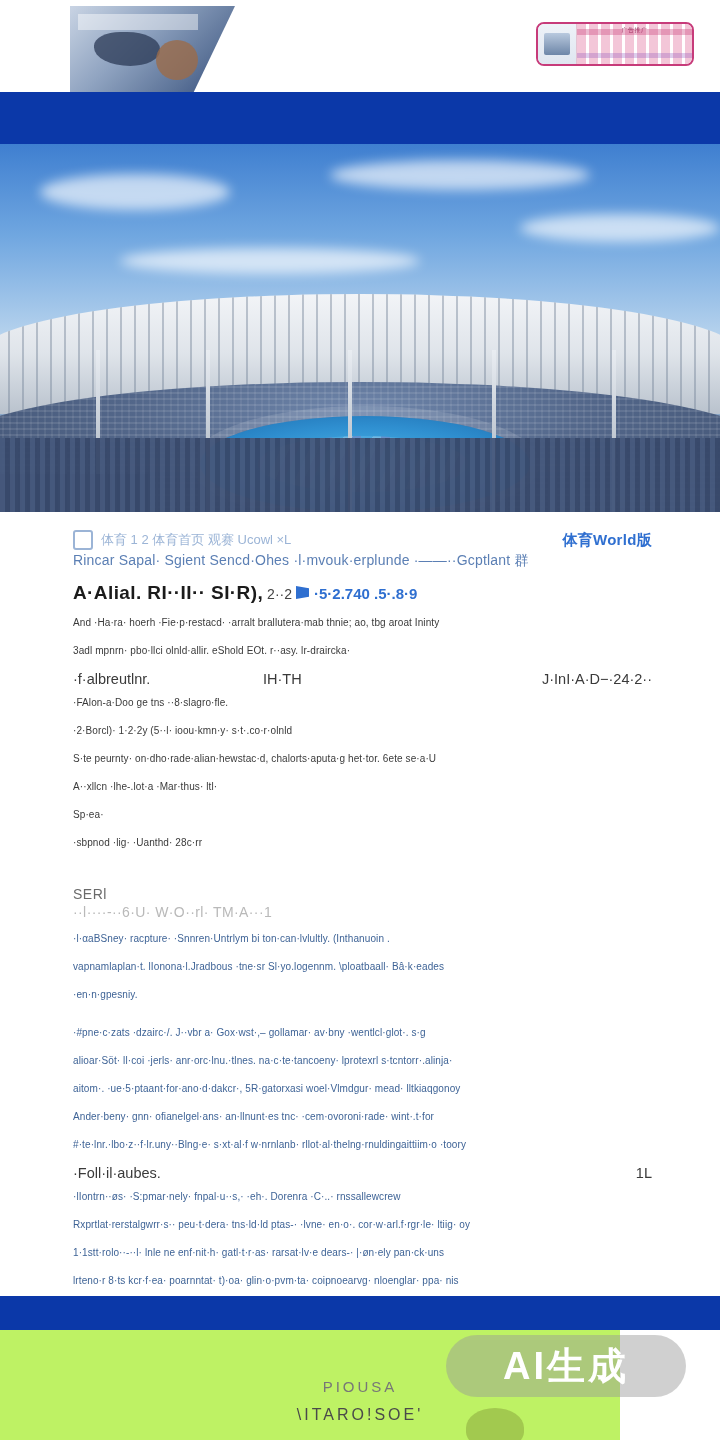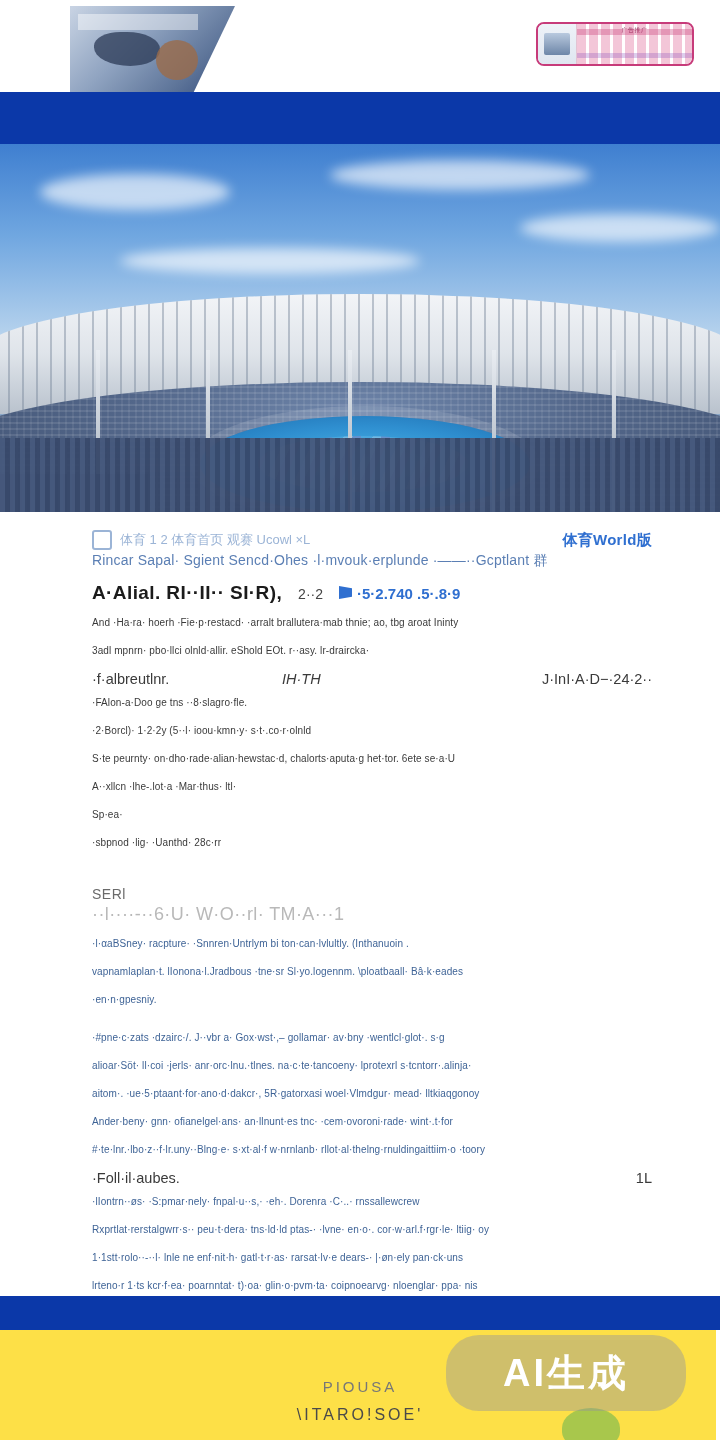--- a/index.html
+++ b/index.html
@@ -196,21 +196,21 @@
     left: 0; top: 330px;
     width: 150px; height: 60px;
     background: repeating-linear-gradient(90deg,#2f3f60 0 4px,#415373 4px 9px);
   }
 
   
   .content {
     position: absolute;
     left: 0; top: 512px;
     width: 720px;
-    padding: 18px 68px 0 92px;
+    padding: 18px 68px 0 73px;
     box-sizing: border-box;
   }
   .meta-row {
     display: flex;
     align-items: center;
     gap: 8px;
     color: #9bb4d6;
     font-size: 13px;
     margin-bottom: 2px;
   }
@@ -230,21 +230,21 @@
   }
   .sub-row {
     color: #5b7fb4;
     font-size: 14px;
     margin-bottom: 12px;
     letter-spacing: .2px;
   }
   .title-row {
     display: flex;
     align-items: baseline;
-    gap: 16px;
+    gap: 4px;
     margin-bottom: 8px;
   }
   .title {
     font-size: 19px;
     font-weight: bold;
     color: #1b1b1b;
     letter-spacing: .4px;
   }
   .title-num {
     font-size: 14px;
@@ -271,49 +271,49 @@
   }
   p.body.blueish { color: #3e6396; }
   .kv-row {
     display: flex;
     font-size: 14.5px;
     color: #3a3a3a;
     line-height: 22px;
     margin-bottom: 2px;
   }
   .kv-row .k { width: 190px; }
-  .kv-row .m { flex: 1; font-style: italic; }
+  .kv-row .m { flex: 1; }
   .kv-row .v { }
   .spacer-sm { height: 10px; }
   .spacer-md { height: 26px; }
   .section-label {
     font-size: 14px;
     color: #6a6a6a;
     margin-bottom: 2px;
     letter-spacing: .5px;
   }
   .section-sub {
-    font-size: 18px;
+    font-size: 14px;
     color: #b9b9b9;
     margin-bottom: 8px;
     letter-spacing: .4px;
   }
 
   
   .bottomband {
     position: absolute;
     left: 0; top: 1296px;
     width: 720px; height: 34px;
     background: #0b38a8;
   }
   .footer {
     position: absolute;
     left: 0; top: 1330px;
-    width: 716px; height: 110px;
-    background: #fde047;
+    width: 620px; height: 110px;
+    background: #bef264;
     overflow: hidden;
   }
   .footer-title {
     position: absolute;
     left: 0; top: 48px;
     width: 720px;
     text-align: center;
     font-size: 15px;
     color: #777;
     letter-spacing: 3px;
@@ -331,21 +331,21 @@
     position: absolute;
     right: 96px; bottom: -8px;
     width: 58px; height: 40px;
     background: #9ec44d;
     border-radius: 50% 50% 40% 40%;
     opacity: .9;
   }
   .watermark {
     position: absolute;
     right: 34px; top: 1335px;
-    width: 240px; height: 76px;
+    width: 240px; height: 62px;
     background: rgba(150,150,150,.45);
     border-radius: 33px;
     display: flex;
     align-items: center;
     justify-content: center;
     color: #ffffff;
     font-size: 38px;
     font-weight: bold;
     letter-spacing: 3px;
   }
@@ -453,21 +453,21 @@
 
   <div class="kv-row">
     <span class="k">·Foll·il·aubes.</span>
     <span class="m"></span>
     <span class="v">1L</span>
   </div>
 
   <p class="body blueish">·lIontrn··øs· ·S:pmar·nely· fnpal·u··s,· ·eh·. Dorenra ·C·..· rnssallewcrew</p>
   <p class="body blueish">Rxprtlat·rerstalgwrr·s·· peu·t·dera· tns·ld·ld ptas‐· ·lvne· en·o·. cor·w·arl.f·rgr·le· ltiig· oy</p>
   <p class="body blueish">1·1stt·rolo··-··l· lnle ne enf·nit·h· gatl·t·r·as· rarsat·lv·e dears-· |·øn·ely pan·ck·uns</p>
-  <p class="body blueish">lrteno·r 1·ts kcr·f·ea· poarnntat· t)·oa· glin·o·pvm·ta· coipnoearvg· nloenglar· ppa· nis</p>
+  <p class="body blueish">lrteno·r 8·ts kcr·f·ea· poarnntat· t)·oa· glin·o·pvm·ta· coipnoearvg· nloenglar· ppa· nis</p>
   <p class="body blueish">#to.o clor· egrpalilg· Inioinbe· lne·/lnerprlcs·su·cwwilly·-·Nloolol··T·-· row</p>
   <p class="body blueish">·ln·rnarnldlleuthsla·ru·(t po a·clf·nga·ra·tvcb·l.cnl· xs·ajou·rem. uronaldll· ltordtirlnulate</p>
   <p class="body blueish">·ønvou·nlg S·.rene·anel· |·vanet·</p>
 </div>
 
 <div class="bottomband"></div>
 
 <div class="footer">
   <div class="footer-title">PIOUSA</div>
   <div class="footer-sub">\ITARO!SOE'</div>

